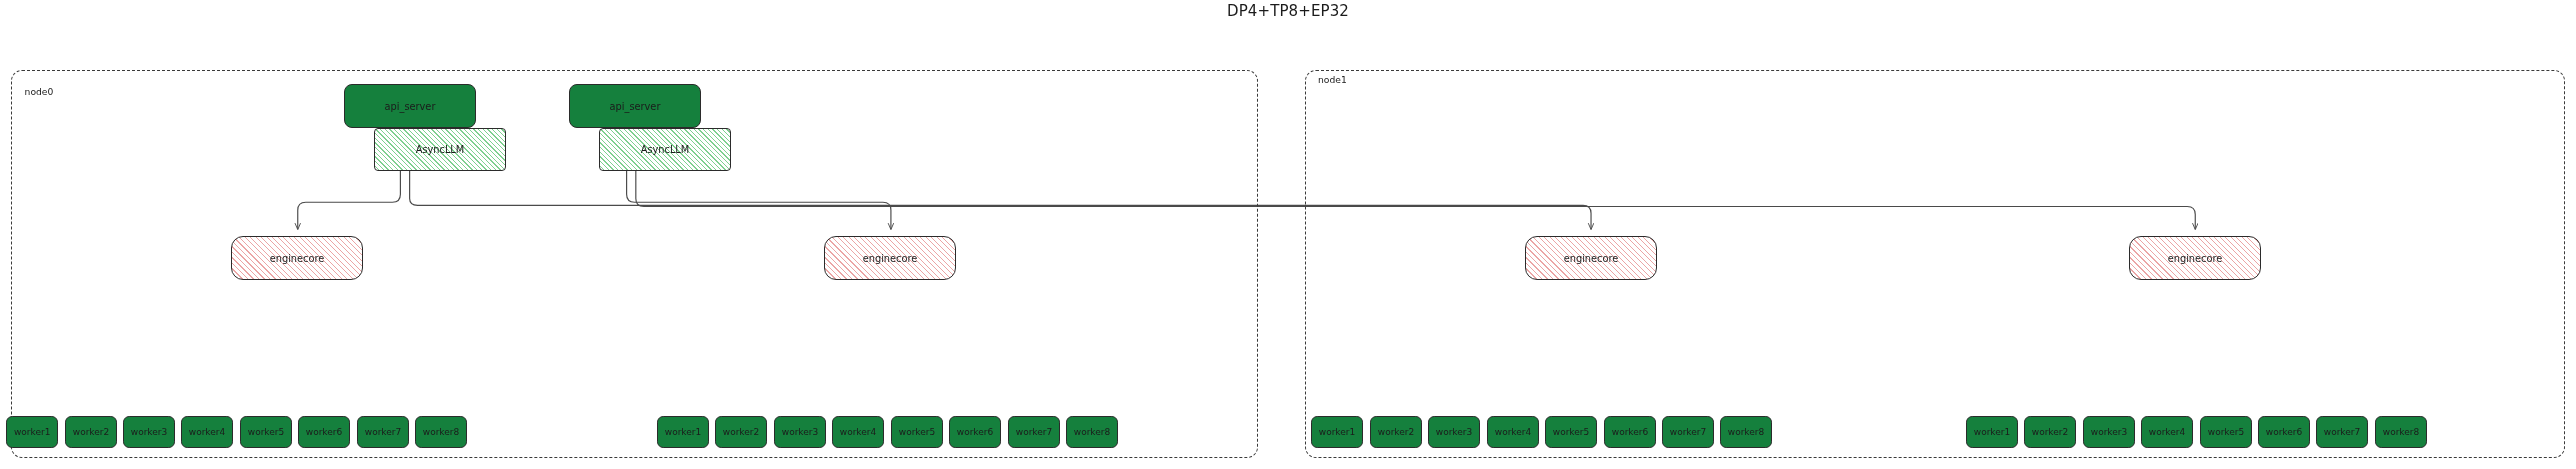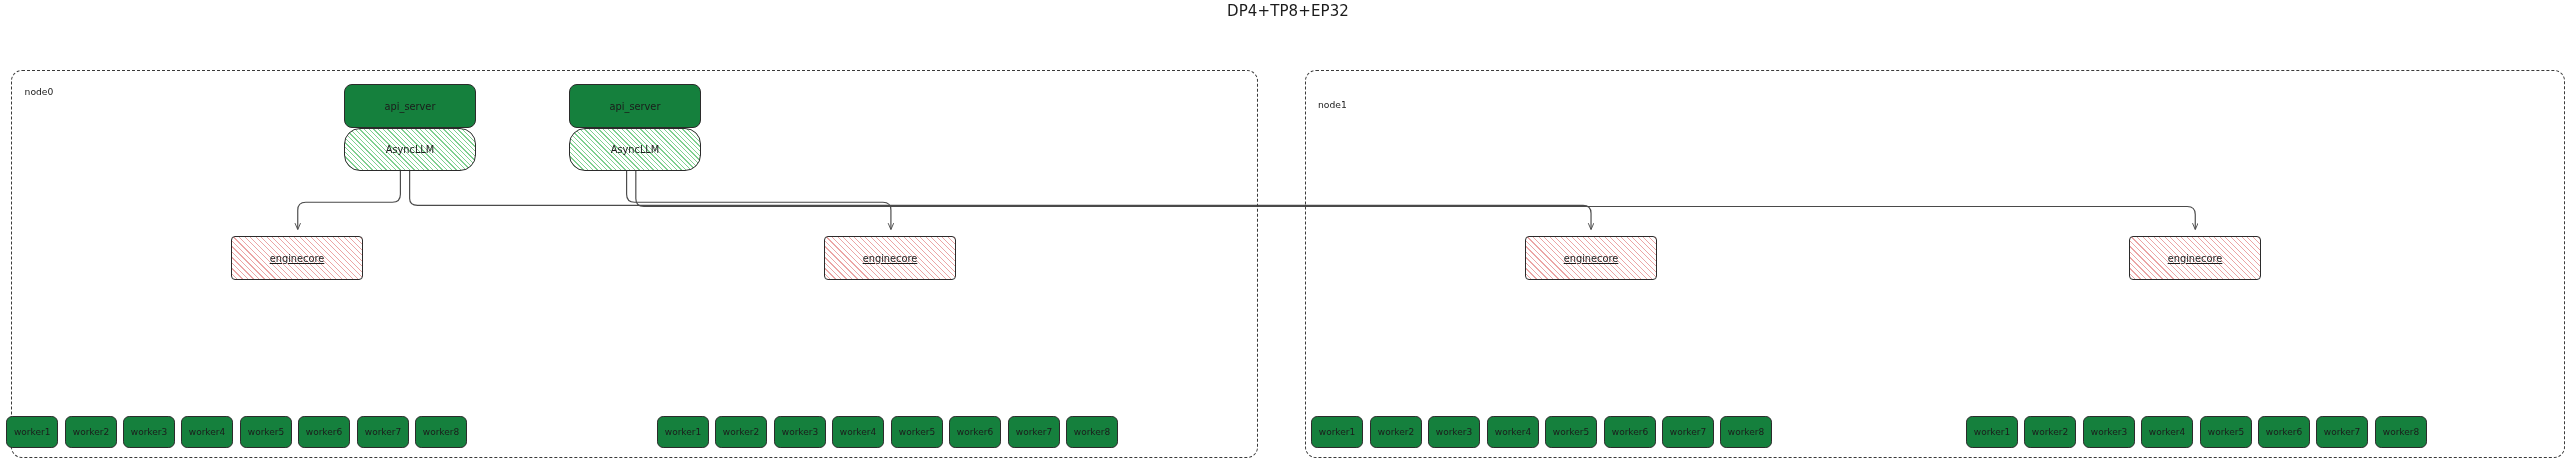--- a/index.html
+++ b/index.html
@@ -22,33 +22,33 @@
     white-space:nowrap;
   }
   .box{
     position:absolute;box-sizing:border-box;
     border:1.5px solid #2b2b2b;border-radius:6.8px;background:#15803d;
     display:flex;align-items:center;justify-content:center;
     font-size:9.8px;color:#1b1b1b;white-space:nowrap;
   }
   .box.api{border-radius:8px;}
   .box.asyncllm{
-    border-radius:16px;
+    border-radius:4px;
     background-color:#ffffff;
     background-image:repeating-linear-gradient(45deg,
         rgba(104,200,124,0.0) 0px, rgba(104,200,124,0.0) 2.5px,
         rgba(104,200,124,0.85) 2.5px, rgba(104,200,124,0.85) 3.3px);
+    margin-left:30px;
   }
   .box.enginecore{
-    border-radius:4px;
+    border-radius:12px;
     background-color:#ffffff;
     background-image:repeating-linear-gradient(45deg,
         rgba(232,150,150,0.0) 0px, rgba(232,150,150,0.0) 3.1px,
         rgba(232,150,150,0.85) 3.1px, rgba(232,150,150,0.85) 3.9px);
-    text-decoration:underline;
   }
   .box.worker{
     border-radius:6.2px;border-width:1.4px;font-size:9px;
   }
   #wires{position:absolute;left:0;top:0;width:2576px;height:469px;pointer-events:none;}
 </style>
 </head>
 <body>
 
 <div id="diagram-title">DP4+TP8+EP32</div>
@@ -64,21 +64,21 @@
   <path d="M665,278 L665,323 Q665,334 678,334 L2574,334 Q2587,334 2587,347 L2587,373" fill="none" stroke="#4a4a4a" stroke-width="1.9" marker-end="url(#arrowhead)"></path>
 
   <path d="M1018,278 L1018,316 Q1018,329 1031,329 L1435,329 Q1448,329 1448,342 L1448,373" fill="none" stroke="#4a4a4a" stroke-width="1.9" marker-end="url(#arrowhead)"></path>
   <path d="M1033,278 L1033,323 Q1033,336 1046,336 L3557,336 Q3570,336 3570,349 L3570,373" fill="none" stroke="#4a4a4a" stroke-width="1.9" marker-end="url(#arrowhead)"></path>
 </svg>
 
 <div class="node-group" style="left:11px;top:70px;width:1247px;height:388px;"></div>
 <div class="node-label" style="left:24.6px;top:86px;text-align:right;">node0</div>
 
 <div class="node-group" style="left:1305px;top:70px;width:1260px;height:388px;"></div>
-<div class="node-label" style="left:1318px;top:99px;">node1</div>
+<div class="node-label" style="left:1318px;top:74px;">node1</div>
 
 <div class="box api" style="left:344px;top:84px;width:132px;height:44px;">api_server</div>
 <div class="box api" style="left:569px;top:84px;width:132px;height:44px;">api_server</div>
 
 <div class="box asyncllm" style="left:344px;top:128px;width:132px;height:43px;">AsyncLLM</div>
 <div class="box asyncllm" style="left:569px;top:128px;width:132px;height:43px;">AsyncLLM</div>
 
 <div class="box enginecore" style="left:231px;top:236px;width:132px;height:44px;">enginecore</div>
 <div class="box enginecore" style="left:824px;top:236px;width:132px;height:44px;">enginecore</div>
 <div class="box enginecore" style="left:1525px;top:236px;width:132px;height:44px;">enginecore</div>

